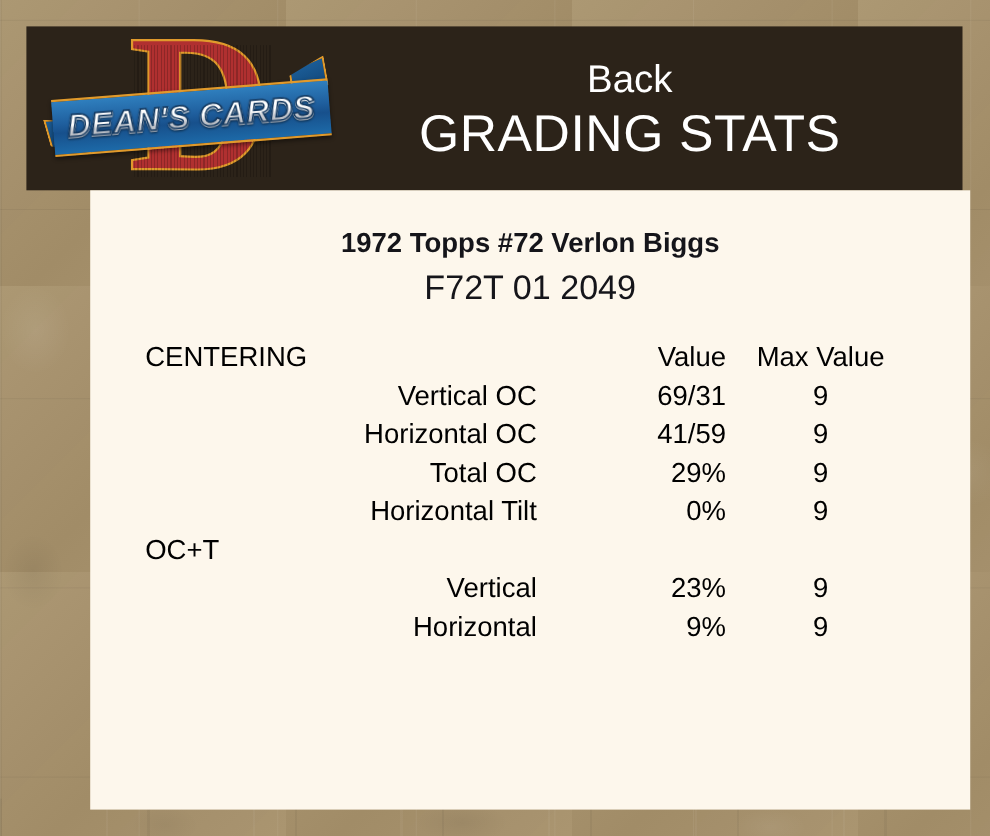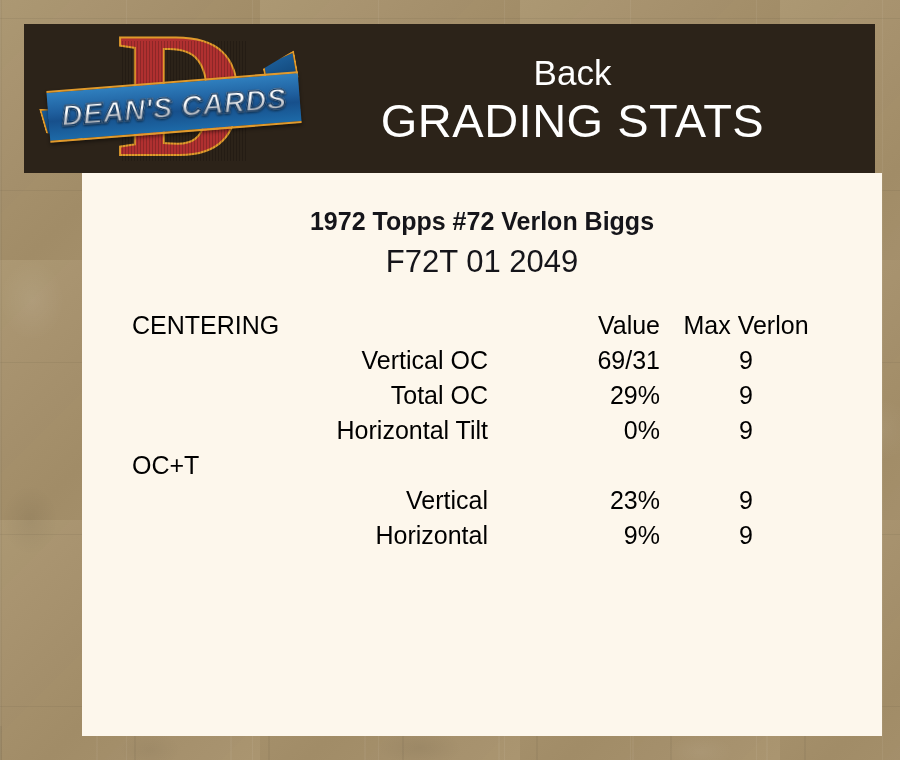--- a/index.html
+++ b/index.html
@@ -250,25 +250,30 @@
 <div id="content-panel">
 
   <div id="card-title">1972 Topps #72 Verlon Biggs</div>
   <div id="card-serial">F72T 01 2049</div>
 
   <table id="stats-table">
     <tbody id="stats-body">
         <tr class="section-head">
           <td class="section-name">CENTERING</td>
           <th class="col-value">Value</th>
-          <th class="col-grade">Max Verlon</th>
+          <th class="col-grade">Max Value</th>
         </tr>
         <tr>
           <td class="row-name">Vertical OC</td>
           <td class="col-value">69/31</td>
+          <td class="col-grade">9</td>
+        </tr>
+        <tr>
+          <td class="row-name">Horizontal OC</td>
+          <td class="col-value">41/59</td>
           <td class="col-grade">9</td>
         </tr>
         <tr>
           <td class="row-name">Total OC</td>
           <td class="col-value">29%</td>
           <td class="col-grade">9</td>
         </tr>
         <tr>
           <td class="row-name">Horizontal Tilt</td>
           <td class="col-value">0%</td>

